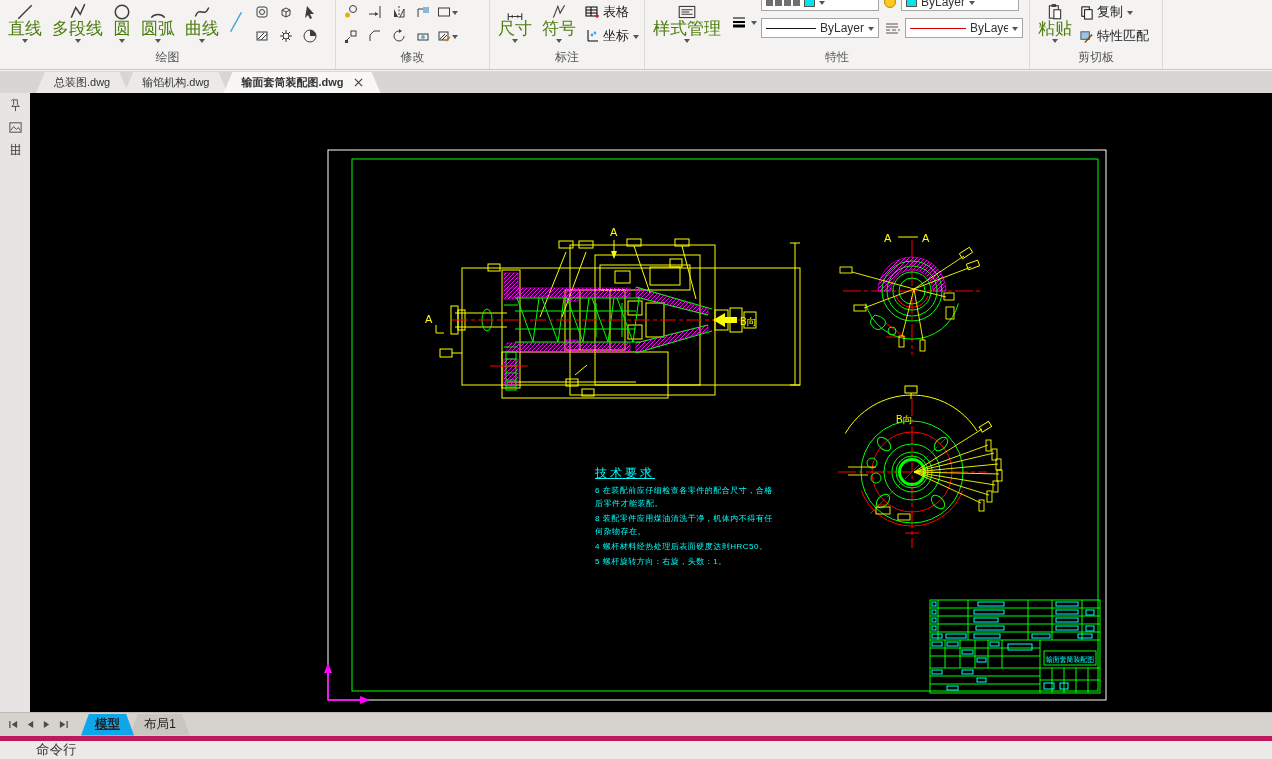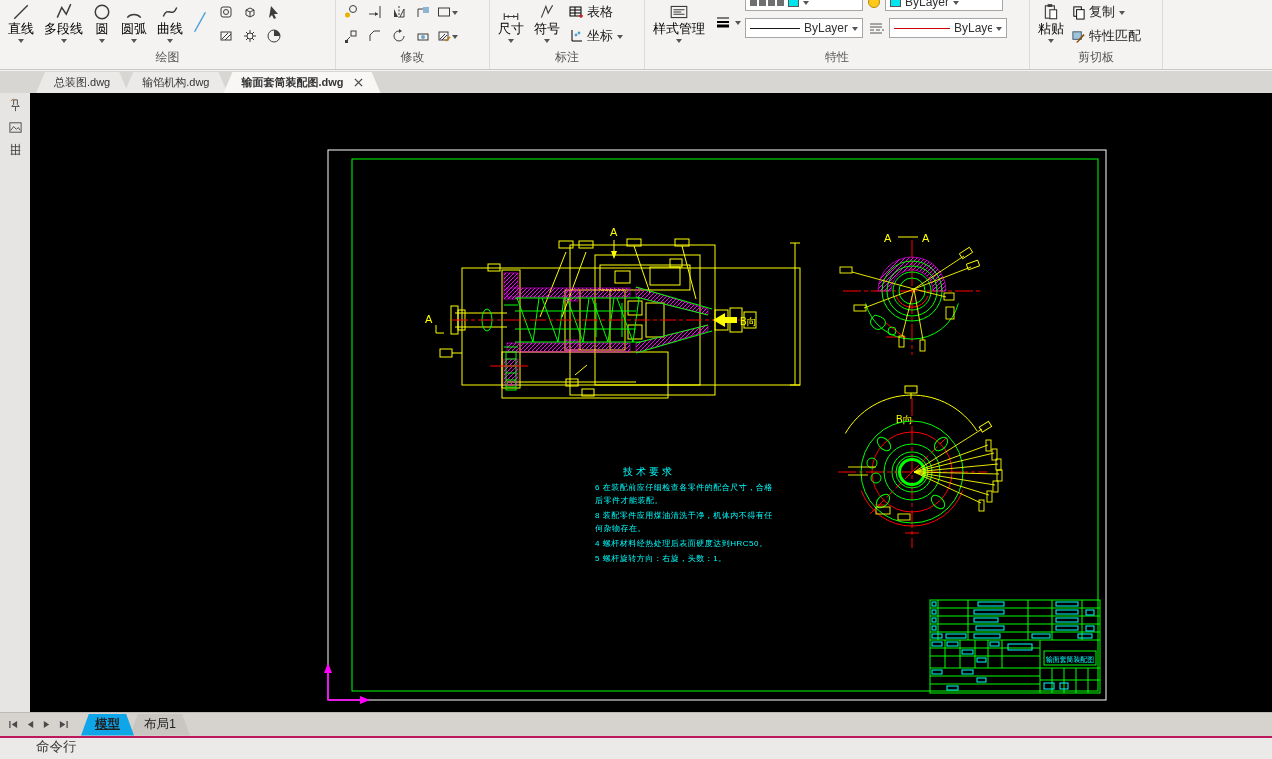--- a/index.html
+++ b/index.html
@@ -9,21 +9,21 @@
 
   
   .ribbon { position:absolute; left:0; top:0; width:1272px; height:70px;
             background:#f4f3f2; border-bottom:1px solid #c9c7c5; display:flex; }
   .rgroup { display:flex; flex-direction:column; border-right:1px solid #dddbd9; padding:0 3px; }
   .rgroup-body { flex:1; display:flex; align-items:flex-start; padding-top:0; }
   .rgroup-label { text-align:center; font-size:12px; color:#555; padding:1px 0 3px; }
   .bigbtn { display:flex; flex-direction:column; align-items:center; justify-content:flex-start;
             padding:1px 5px 0; cursor:default; }
   .bigbtn .bicon { height:20px; display:flex; align-items:flex-end; color:#3c3c3c; }
-  .bigbtn .blabel { font-size:13px; color:#000000; line-height:16px; white-space:nowrap; }
+  .bigbtn .blabel { font-size:17px; color:#4d7c0f; line-height:16px; white-space:nowrap; }
   .caret { width:0; height:0; border-left:3.5px solid transparent; border-right:3.5px solid transparent;
            border-top:4px solid #555; margin-top:2px; }
   .sgrid { display:grid; grid-auto-flow:column; grid-template-rows:24px 24px; margin-left:2px; }
   .sbtn { width:24px; height:24px; display:flex; align-items:center; justify-content:center; color:#3c3c3c; }
   .sbtn svg, .bicon svg { display:block; }
   .hrow { display:flex; align-items:center; }
   .mini-label { font-size:13px; color:#222; white-space:nowrap; margin-left:3px; }
   .stack { display:flex; flex-direction:column; justify-content:flex-start; }
   .ddl { display:flex; align-items:center; border:1px solid #a8a6a4; background:#fff;
          height:20px; padding:0 4px; gap:4px; font-size:12px; color:#333; }
@@ -49,36 +49,36 @@
 
   
   .workspace { position:absolute; left:0; top:93px; width:1272px; height:619px; }
   .leftstrip { position:absolute; left:0; top:0; width:30px; height:619px; background:#e7e5e3;
                display:flex; flex-direction:column; align-items:center; padding-top:2px; gap:2px; }
   .leftstrip .sbtn { width:22px; height:20px; color:#4a4a4a; }
   .canvas { position:absolute; left:30px; top:0; width:1242px; height:619px; background:#000; }
   .canvas svg.cad { position:absolute; left:0; top:0; }
 
   .tech { position:absolute; left:565px; top:372px; width:180px; color:#00ffff; }
-  .tech .ttitle { margin-left:28px; font-size:10px; letter-spacing:3px; white-space:nowrap; }
+  .tech .ttitle { font-size:12px; letter-spacing:3px; text-decoration:underline; white-space:nowrap; }
   .tech .titem { font-size:8px; line-height:13px; margin-top:2px; letter-spacing:0.5px; }
   .tech .titem:first-of-type { margin-top:9px; }
 
   
   .modelbar { position:absolute; left:0; top:712px; width:1272px; height:24px; background:#d6d3cf;
               display:flex; align-items:center; padding-left:8px; border-top:1px solid #bdbab6; }
   .navbtns { display:flex; align-items:center; gap:7px; color:#4a4a4a; margin-right:12px; }
   .mtab { height:22px; display:flex; align-items:center; padding:0 14px; font-size:12.5px; color:#222;
           background:#c9c6c2; clip-path:polygon(8px 0, calc(100% - 8px) 0, 100% 100%, 0 100%);
           margin-right:-4px; }
   .mtab.active { background:#0ea5e9; font-weight:bold; text-decoration:underline; z-index:2; }
 
   
   .cmdbar { position:absolute; left:0; top:736px; width:1272px; height:23px; background:#ebeae8;
-            border-top:2px solid #be185d; display:flex; align-items:flex-start; }
+            border-top:5px solid #be185d; display:flex; align-items:flex-end; }
   .cmdbar .cmdlabel { margin-left:36px; font-size:13.5px; color:#3a3a3a; }
 </style>
 </head>
 <body>
 
 <div class="app">
 
   <div class="ribbon">
 
     <div class="rgroup" style="width:336px">

